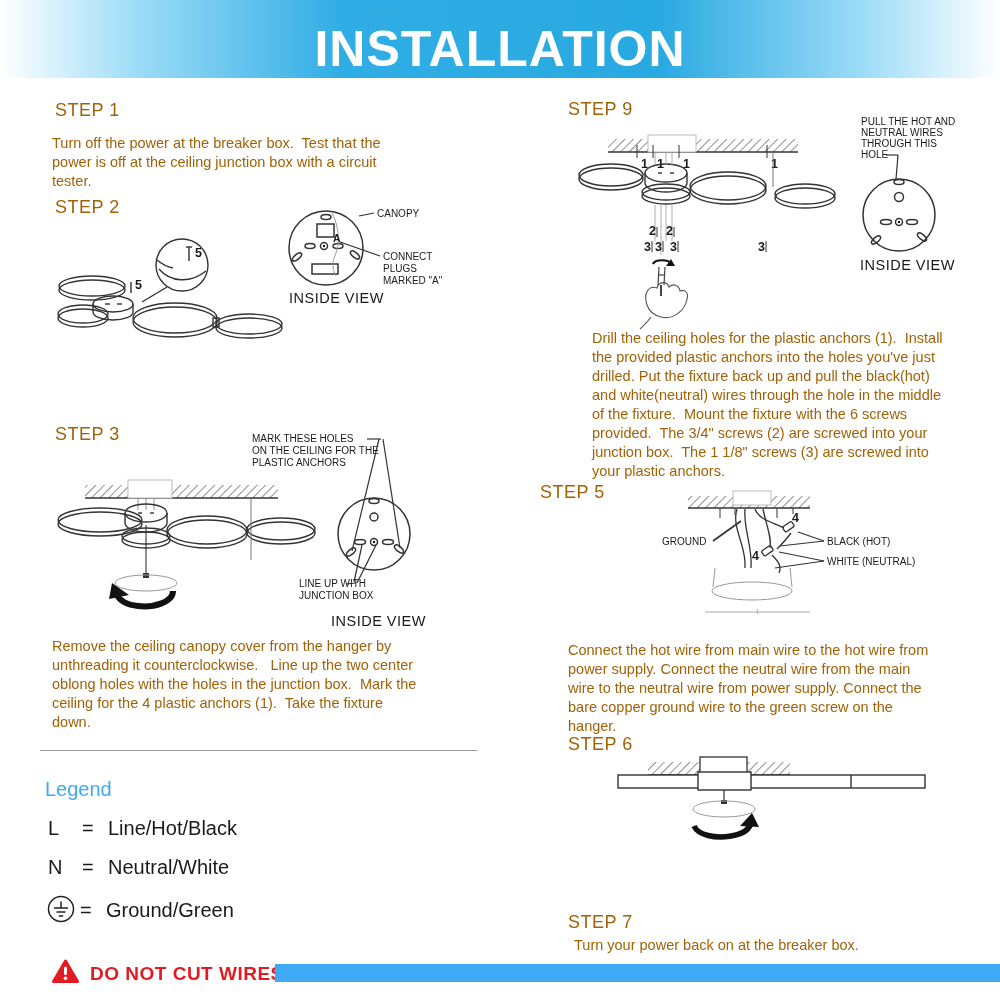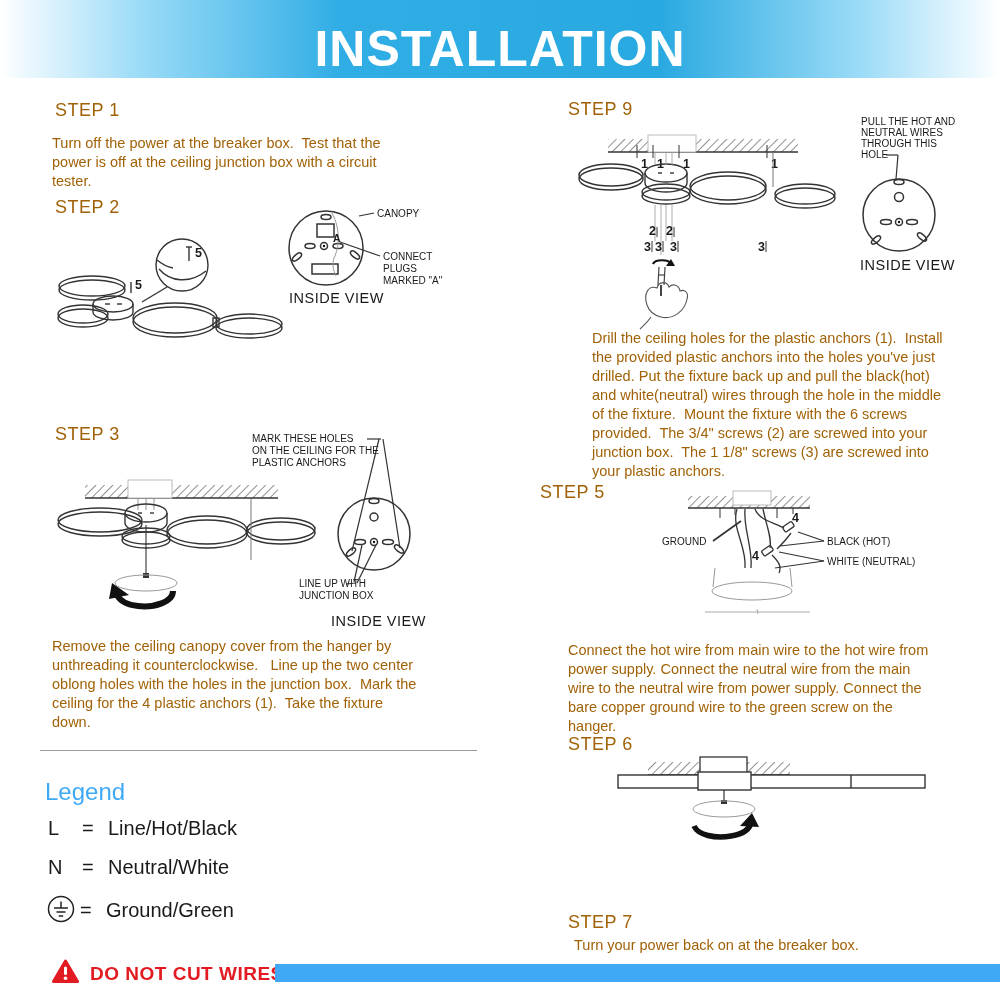--- a/index.html
+++ b/index.html
@@ -6,21 +6,21 @@
   .page{position:relative;width:1000px;height:1000px;background:#fff;overflow:hidden;
         font-family:"Liberation Sans",sans-serif;color:#141414;}
   .topline{position:absolute;left:0;top:3;width:1000px;height:2px;background:#d8d8d8;}
   .header-band{position:absolute;left:0;top:10;width:1000px;height:78px;
     background:linear-gradient(90deg,#ffffff 0%,#9bdbf7 14%,#30ade5 34%,#29a9e1 66%,#9bdbf7 86%,#ffffff 100%);
     display:flex;align-items:flex-end;justify-content:center;}
   .header-title{font-size:50px;font-weight:bold;color:#fff;letter-spacing:1px;}
   .step-label{position:absolute;font-size:18px;color:#a16207;letter-spacing:.5px;}
   .body-text{position:absolute;font-size:14.5px;line-height:19px;white-space:pre-wrap;color:#a16207;width:420px;}
   .divider{position:absolute;height:1px;background:#9a9a9a;}
-  .legend-title{position:absolute;font-size:24px;color:#3fa9f5;}
+  .legend-title{position:absolute;font-size:20px;color:#3fa9f5;}
   .legend-row{position:absolute;display:flex;align-items:center;font-size:20px;color:#1a1a1a;}
   .legend-row .sym{width:34px;}
   .legend-row .eq{width:26px;}
   .warning{position:absolute;display:flex;align-items:center;gap:11px;}
   .warning-text{font-size:19px;font-weight:bold;color:#e21b22;letter-spacing:.5px;}
   .bluebar{position:absolute;background:#3fa9f5;}
   .dg{position:absolute;}
   svg text{font-family:"Liberation Sans",sans-serif;fill:#1a1a1a;}
   svg .num{font-weight:bold;font-size:12.5px;}
   svg .callout{font-size:10px;}

